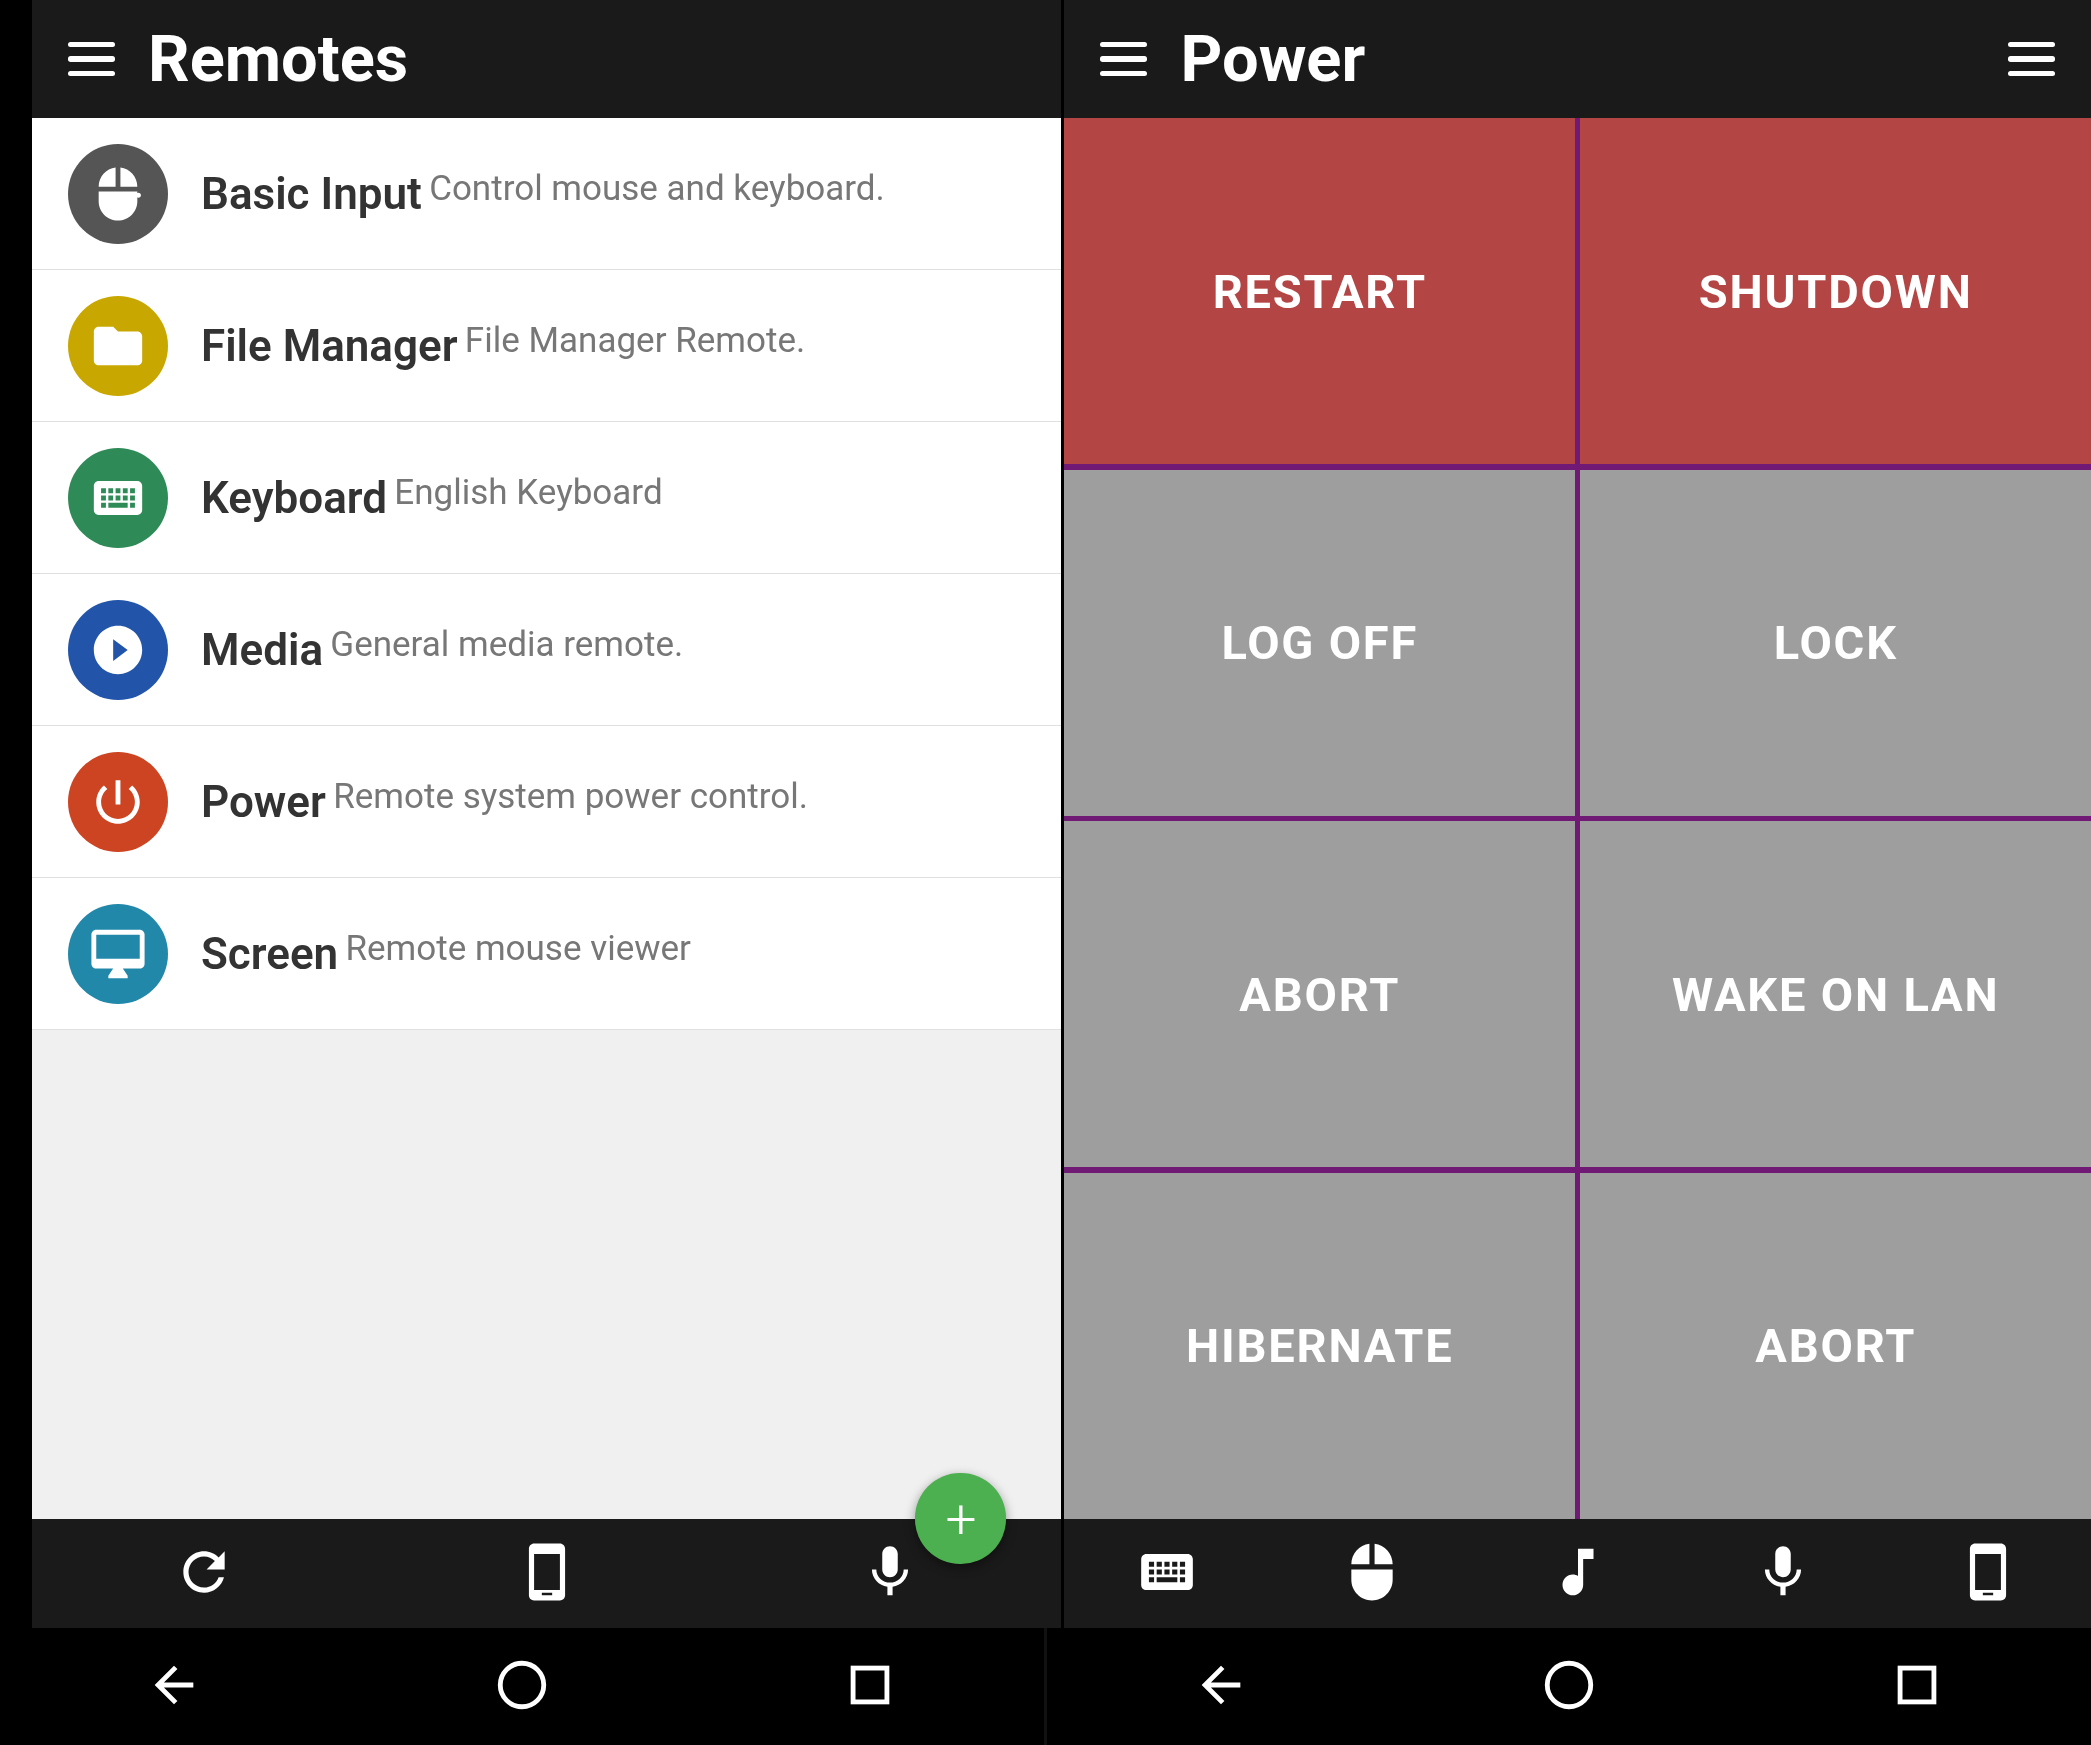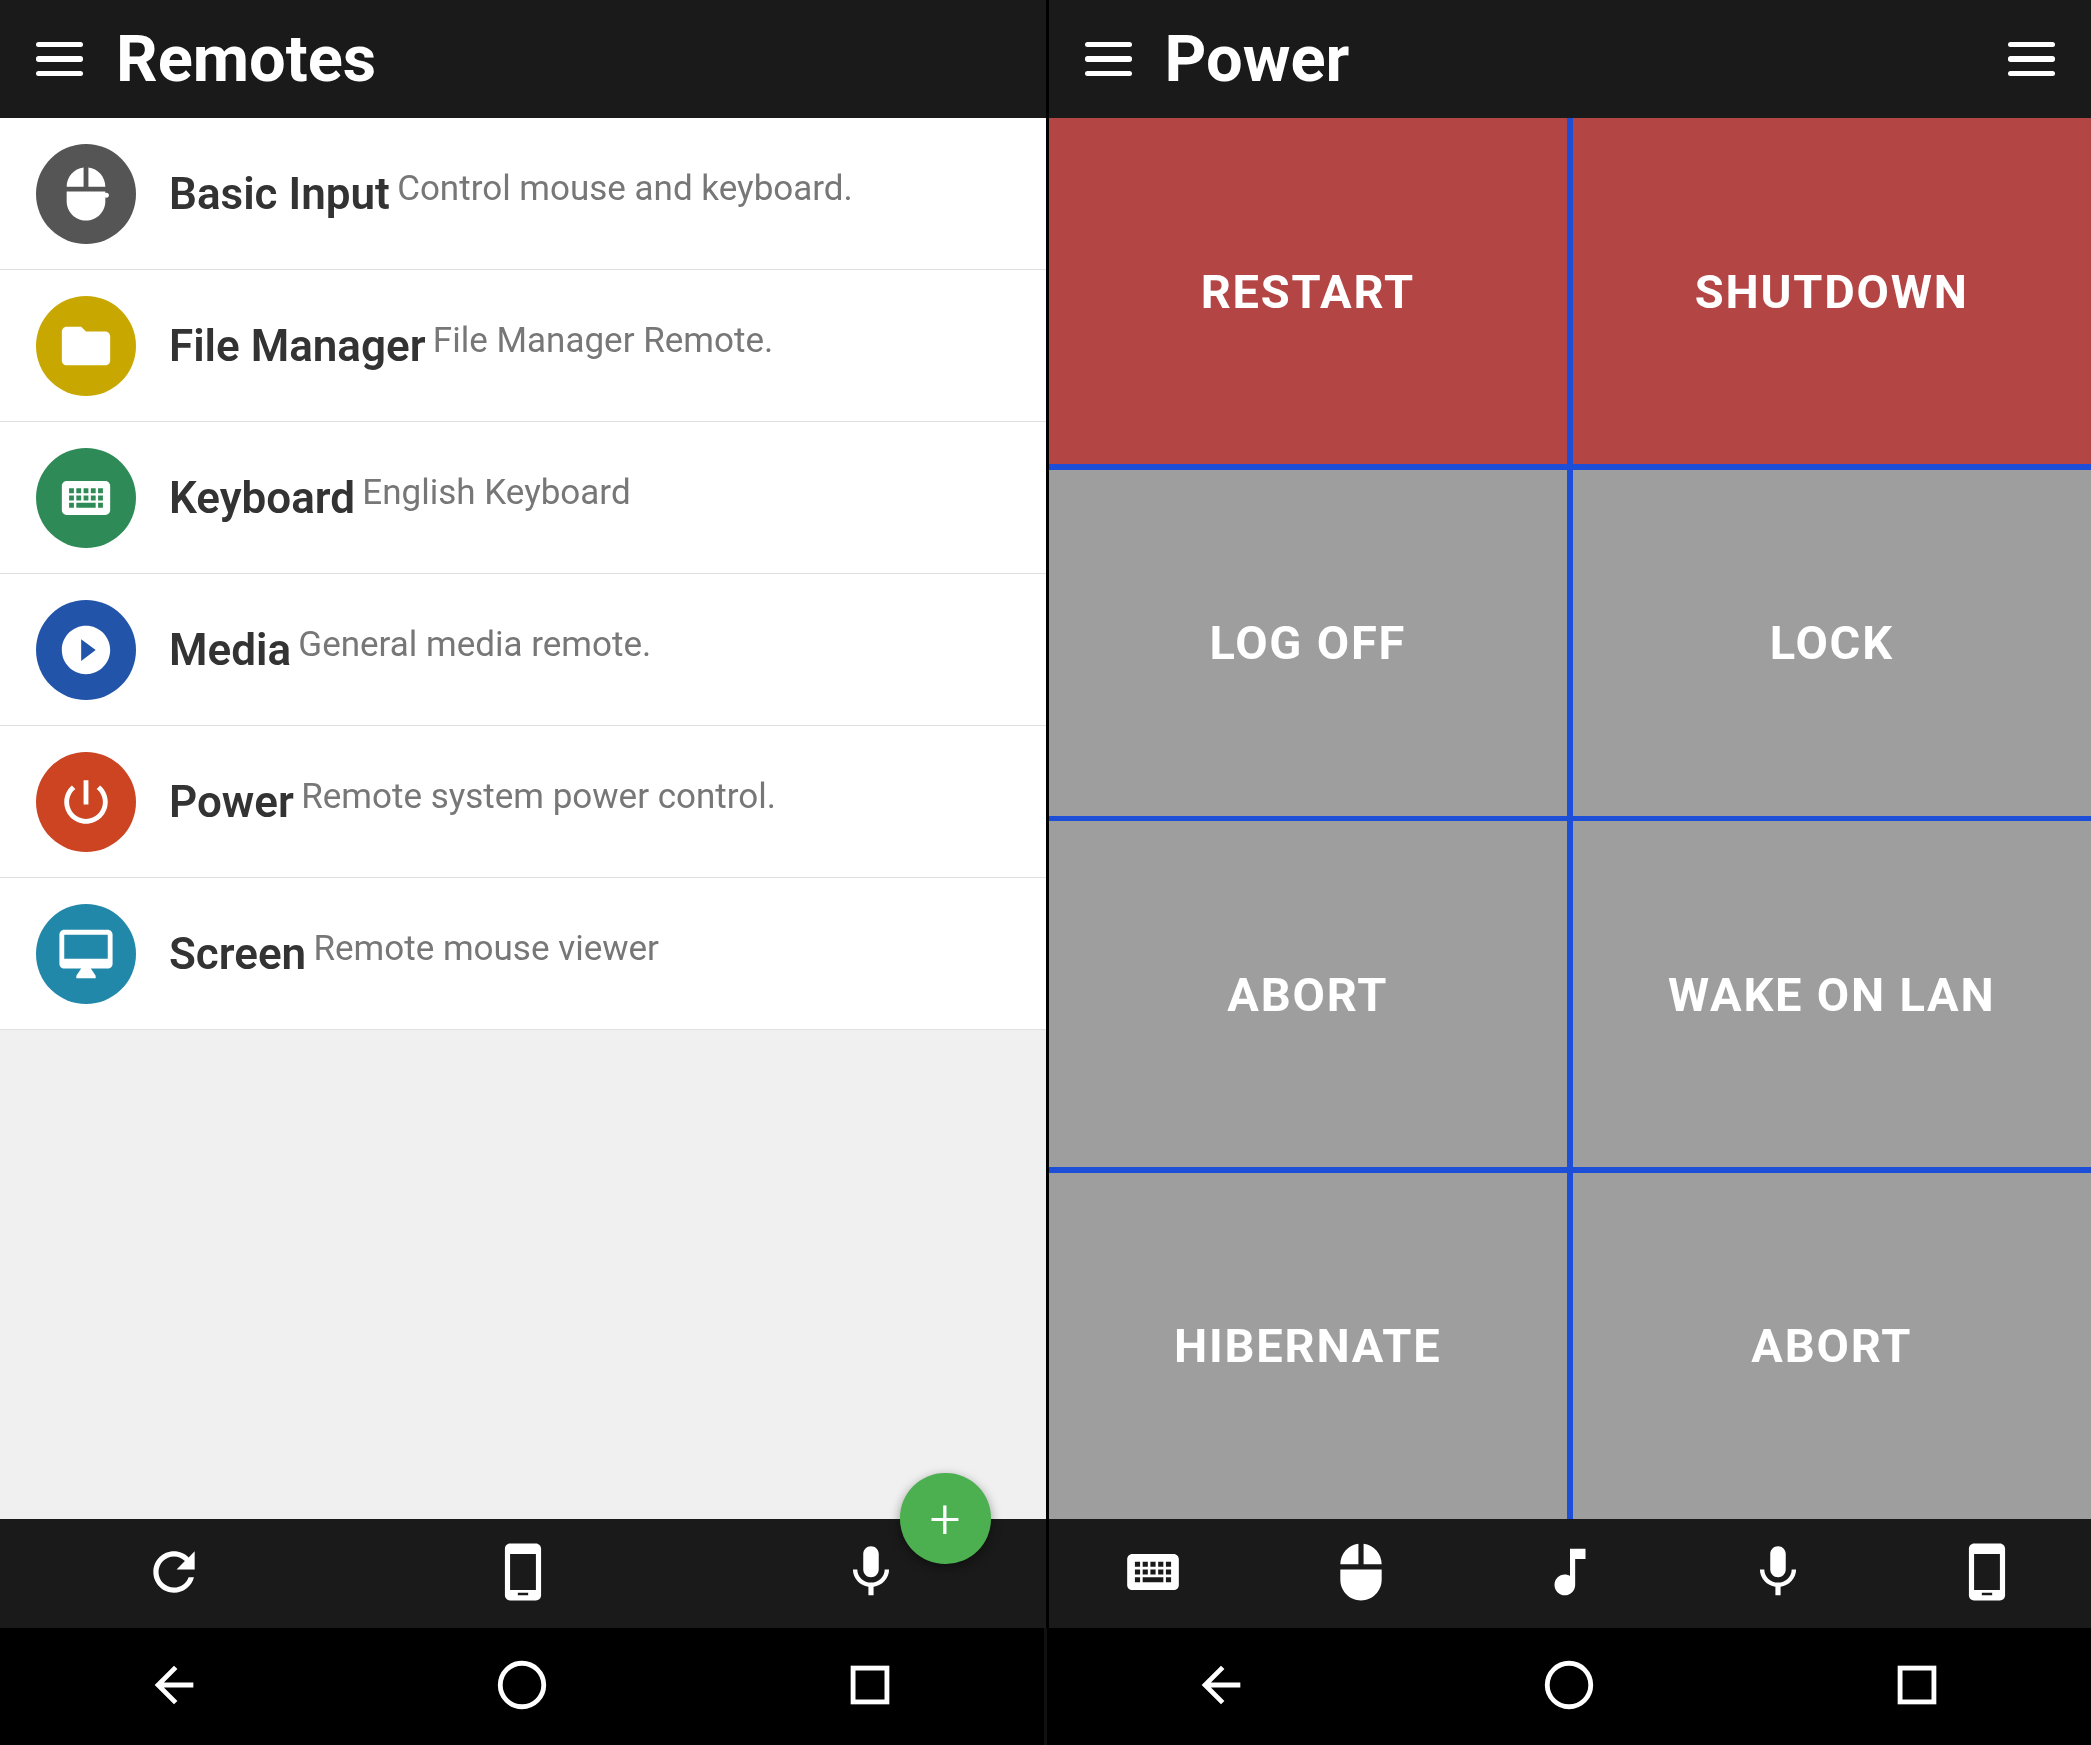--- a/index.html
+++ b/index.html
@@ -17,20 +17,21 @@
       flex: 1;
       overflow: hidden;
     }
 
     
     .left-panel {
       width: 1046px;
       background: #14532d;
       display: flex;
       flex-direction: column;
+      margin-left: 32px;
     }
 
     .left-header {
       background: #1a1a1a;
       height: 118px;
       display: flex;
       align-items: center;
       padding: 0 36px;
       gap: 33px;
     }
@@ -169,21 +170,21 @@
       background: white;
       border-radius: 2.7px;
     }
 
     .power-grid {
       flex: 1;
       display: grid;
       grid-template-columns: 1fr 1fr;
       grid-template-rows: 1fr 1fr 1fr 1fr;
       gap: 5.5px;
-      background: #1d4ed8;
+      background: #701a75;
       padding: 0;
     }
 
     .power-btn {
       display: flex;
       align-items: center;
       justify-content: center;
       cursor: pointer;
       font-size: 47px;
       font-weight: bold;

